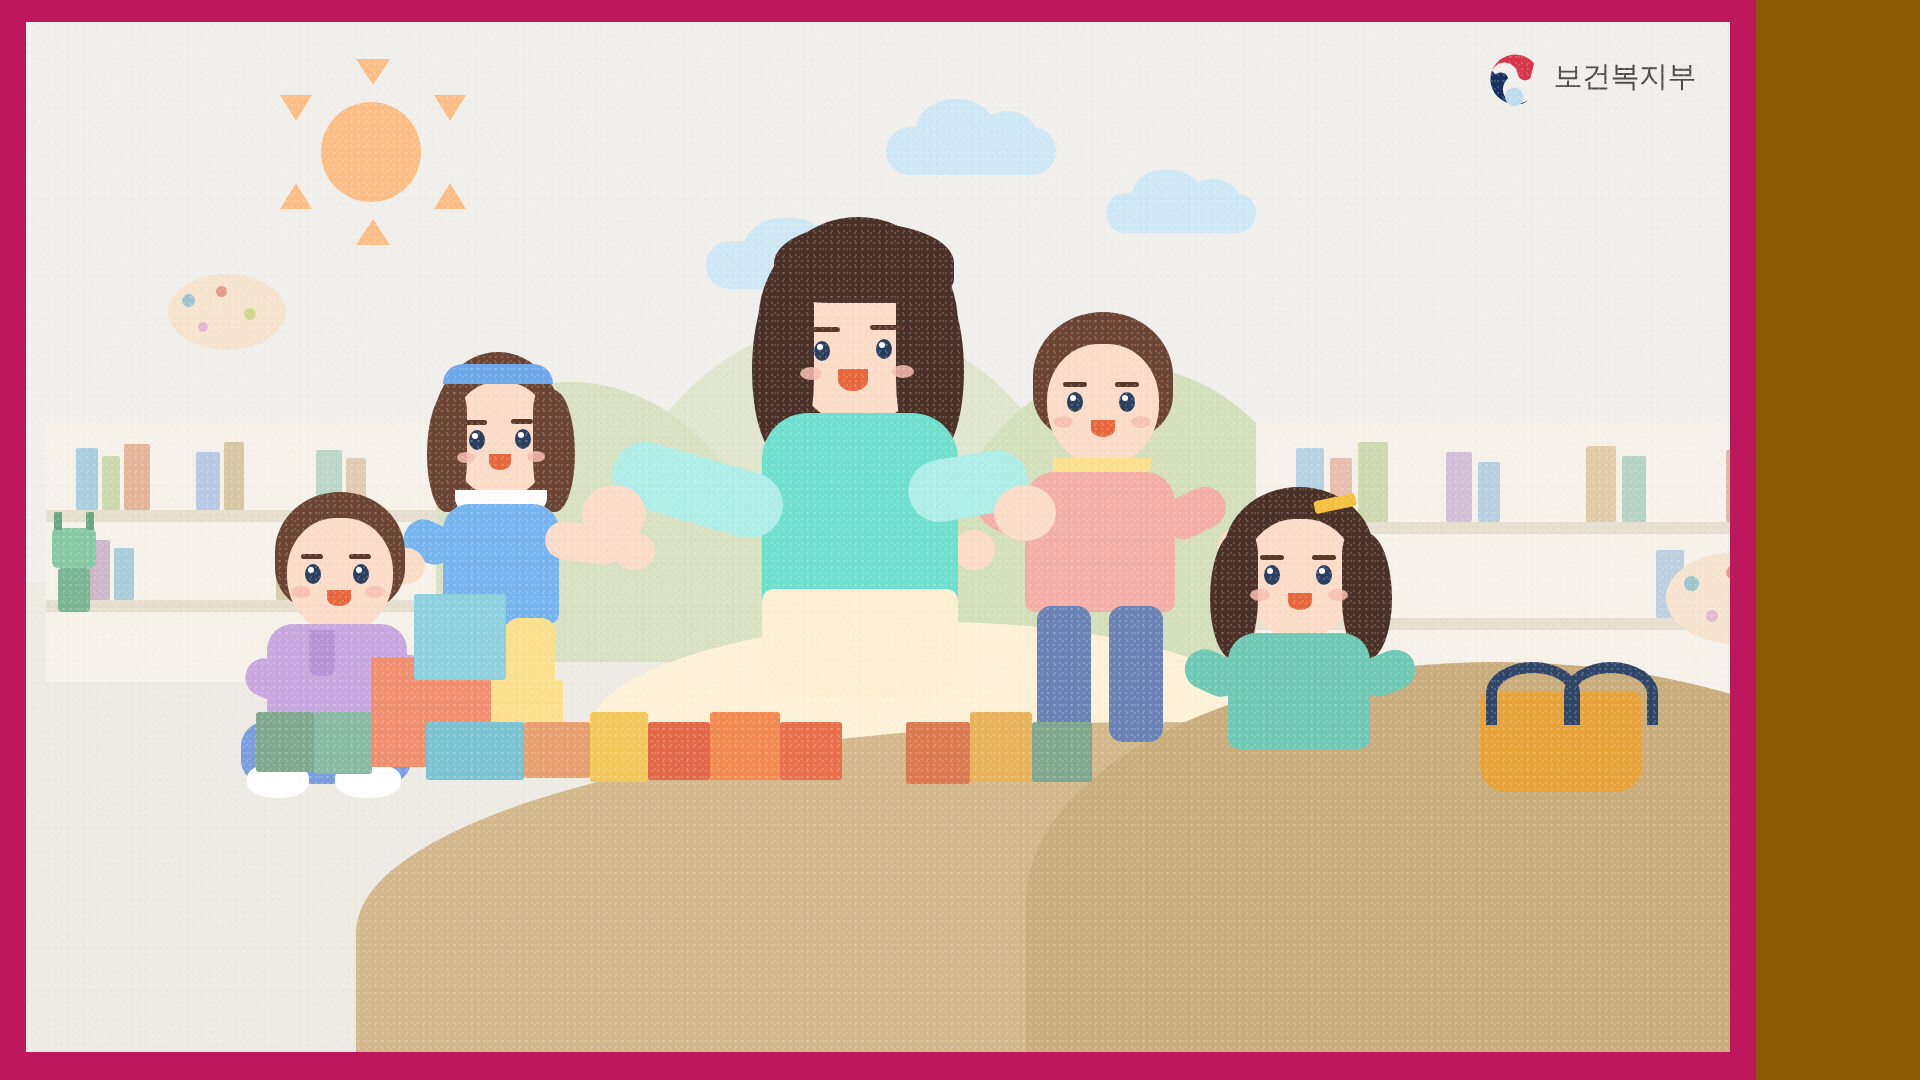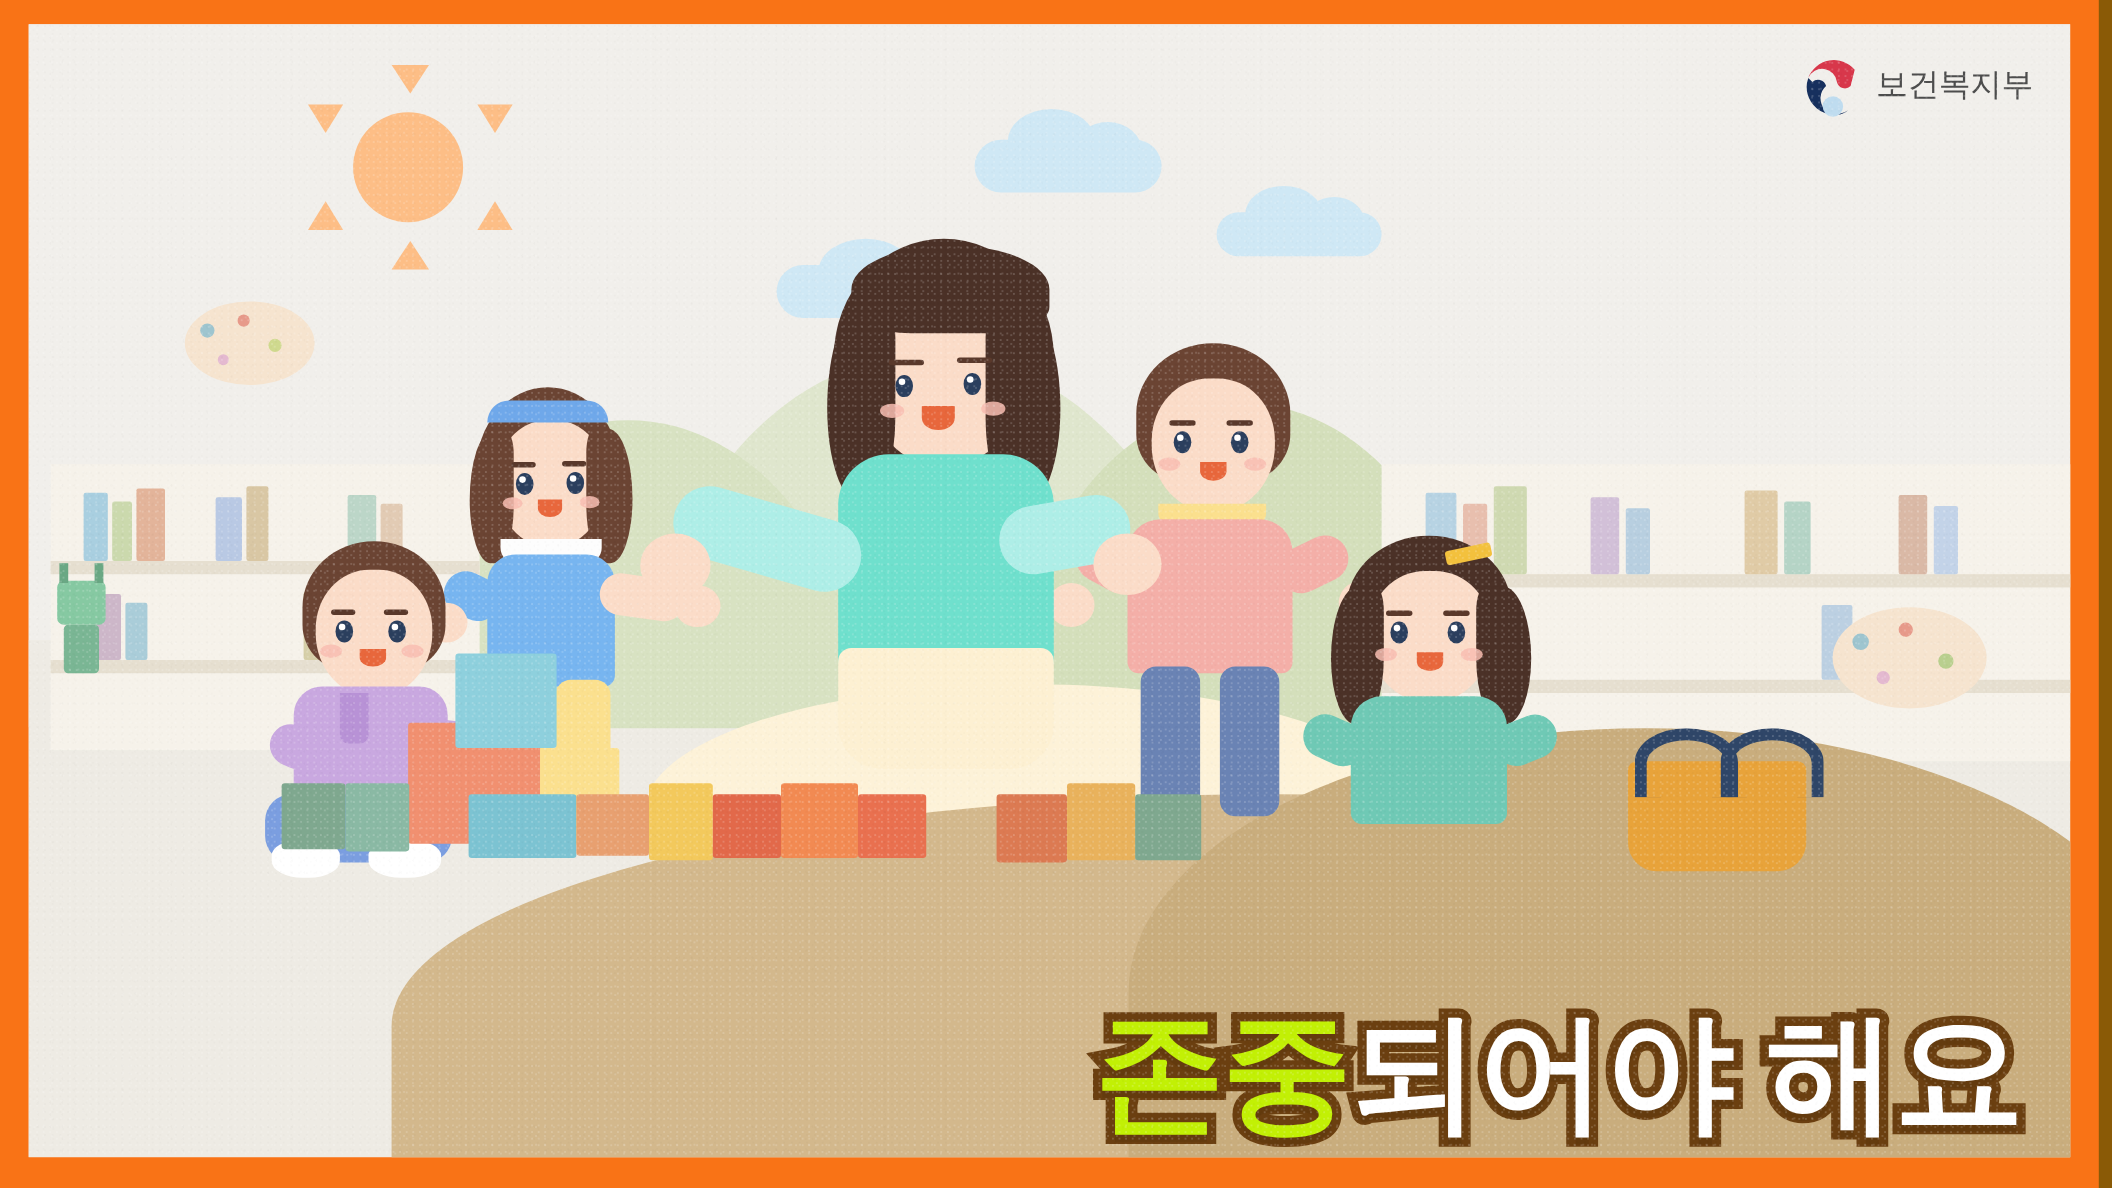--- a/index.html
+++ b/index.html
@@ -4,22 +4,22 @@
 <title>영유아의 행복과 인권은 존중되어야 해요</title>
 <style>
   html,body{margin:0;padding:0;}
   body{
     width:1920px;height:1080px;overflow:hidden;
     font-family:"Liberation Sans","DejaVu Sans",sans-serif;
     background:#8a5a06;
   }
   
   #poster{
-    position:relative;width:1908px;height:1080px;
-    background:#f97316;box-sizing:border-box;
+    position:relative;width:1756px;height:1080px;
+    background:#be185d;box-sizing:border-box;
     padding:22px 26px 28px 26px;
     text-decoration:underline;
   }
   #stage{
     position:relative;width:100%;height:100%;
     overflow:hidden;background:#f0eeea;
   }
   
   #stage::after{
     content:"";position:absolute;inset:0;pointer-events:none;z-index:60;
@@ -345,19 +345,16 @@
         <circle cx="52" cy="82" r="15" fill="#bfdcef"></circle>
         <path d="M28 30 A32 32 0 0 1 80 34 A18 18 0 0 0 50 58 A18 18 0 0 1 28 30Z" fill="#17305e" opacity="0"></path>
       </svg>
       <span class="logo-text">보건복지부</span>
     </div>
 
 
   </div>
 
   <div id="headline">
-    <div class="hl-line">
-      <span class="w c-lime">존중</span><span class="w c-white">되어야 해요</span>
-    </div>
   </div>
 
  </div>
 </div>
 
 </body></html>

